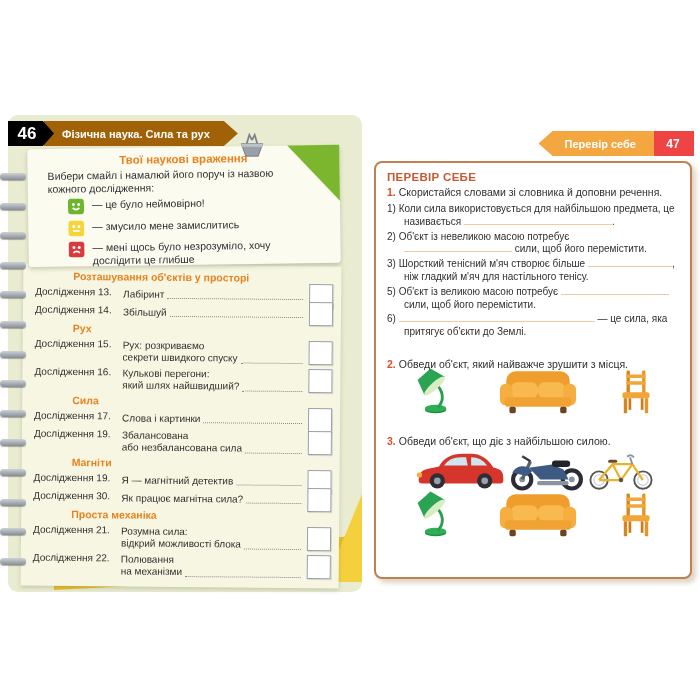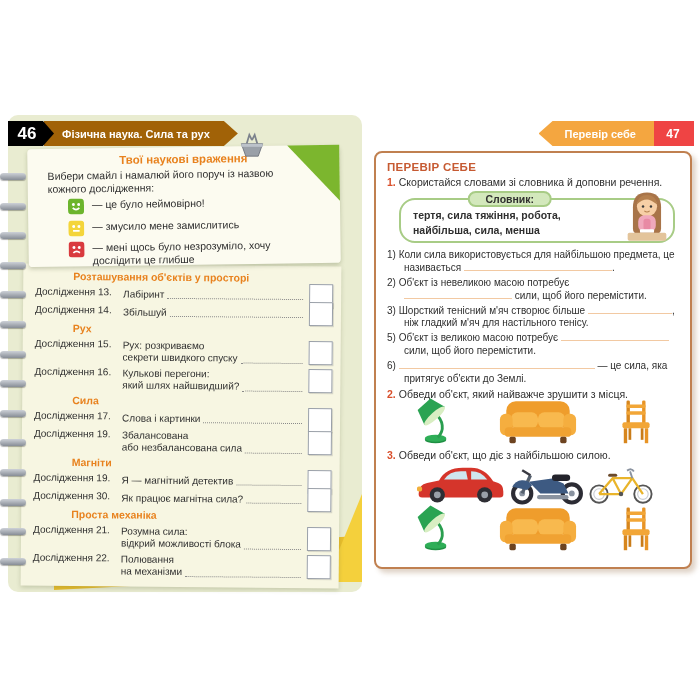--- a/index.html
+++ b/index.html
@@ -32,42 +32,42 @@
   .res-row { display:flex; align-items:center; font-size:10px; line-height:1.25; }
   .res-label { width:88px; flex:none; align-self:flex-start; padding-top:1px; }
   .res-lines { flex:1; display:flex; flex-direction:column; }
   .res-line { display:flex; align-items:flex-end; }
   .leader { flex:1; border-bottom:1.5px dotted #8a8a8a; margin:0 4px 2px 3px; }
   .res-box { width:24px; height:24px; background:#fff; border:1.5px solid #9aa0a8; flex:none; margin:1px 0 1px 2px; box-shadow:1px 1px 0 rgba(0,0,0,.12); }
   .row-s { height:18px; }
   .row-d { min-height:28px; }
 
   
-  .right-page { position:absolute; left:370px; top:115px; width:326px; height:477px; }
+  .right-page { position:absolute; left:370px; top:125px; width:326px; height:477px; }
   .rp-header { position:absolute; top:6px; right:2px; display:flex; height:25px; z-index:5; }
   .rp-title { background:#f4a640; clip-path:polygon(14px 0,100% 0,100% 100%,14px 100%,0 50%); color:#fff; font-weight:bold; font-size:11px; display:flex; align-items:center; padding:0 18px 0 26px; position:relative; z-index:2; }
   .rp-num { width:52px; margin-left:-12px; background:#ef4444; clip-path:polygon(0 0,100% 0,100% 100%,0 100%,12px 50%); color:#fff; font-weight:bold; font-size:12px; display:flex; align-items:center; justify-content:center; padding-left:10px; }
 
   .main-box { position:absolute; left:4px; top:36px; width:318px; height:418px; background:#fff; border:2px solid #c08050; border-radius:8px; box-shadow:4px 4px 5px rgba(150,110,70,.3); padding:8px 11px 4px 11px; }
   .box-title { color:#c65a32; font-weight:bold; font-size:11.5px; letter-spacing:.3px; }
   .t-line { font-size:10.5px; margin-top:3px; }
   .t-num { color:#d94f2b; font-weight:bold; margin-right:3px; }
 
   .dict { position:relative; margin:10px 4px 6px 12px; border:2px solid #a8cc86; border-radius:16px; padding:8px 56px 4px 12px; min-height:36px; }
   .dict-label { position:absolute; top:-9px; left:40%; transform:translateX(-50%); background:#d3e8bc; border:2px solid #a8cc86; border-radius:10px; padding:0 16px; font-size:10.5px; font-weight:bold; }
   .dict-words { font-weight:bold; font-size:10.5px; line-height:1.4; }
   .dict-girl { position:absolute; right:3px; top:-12px; }
 
   .qs { margin-top:5px; }
   .q { font-size:10px; line-height:1.28; padding-left:17px; text-indent:-17px; margin-bottom:2px; }
   .q-num { font-weight:normal; }
   .blank { display:inline-block; border-bottom:1.5px solid #f2c9a2; height:9px; vertical-align:baseline; }
   .b1{width:148px;} .b2{width:108px;} .b3{width:84px;} .b4{width:124px;} .b5{width:108px;} .b6{width:196px;}
 
-  .task-line { font-size:10.5px; margin-top:3px; }
+  .task-line { font-size:10.5px; margin-top:19px; }
   .obj-row { display:flex; align-items:flex-end; justify-content:space-between; padding:2px 24px 2px 28px; height:46px; }
   .obj { display:flex; align-items:flex-end; }
 </style>
 </head>
 <body>
 
 <svg width="0" height="0" style="position:absolute">
   <defs>
     <symbol id="sym-lamp" viewBox="0 0 60 64">
       <ellipse cx="28" cy="58" rx="15" ry="5" fill="#1f8f43"></ellipse>
@@ -372,29 +372,20 @@
       <div class="rp-num">47</div>
     </div>
 
     <div class="main-box">
       <div class="box-title">ПЕРЕВІР СЕБЕ</div>
 
       <div class="t-line">
         <span class="t-num">1.</span><span>Скористайся словами зі словника й доповни речення.</span>
       </div>
 
-      <div class="dict">
-        <div class="dict-label">Словник:</div>
-        <div class="dict-words">тертя, сила тяжіння, робота, найбільша, сила, менша</div>
-        <div class="dict-girl">
-          <svg width="46" height="58">
-              <use href="#sym-girl"></use>
-            </svg>
-        </div>
-      </div>
 
       <div class="qs">
         <div class="q">
           <span class="q-num">1)</span>
           <span>Коли сила використовується для найбільшою предмета, це називається</span>
           <span class="blank b1"></span><span>.</span>
         </div>
         <div class="q">
           <span class="q-num">2)</span>
           <span>Об'єкт із невеликою масою потребує</span>

